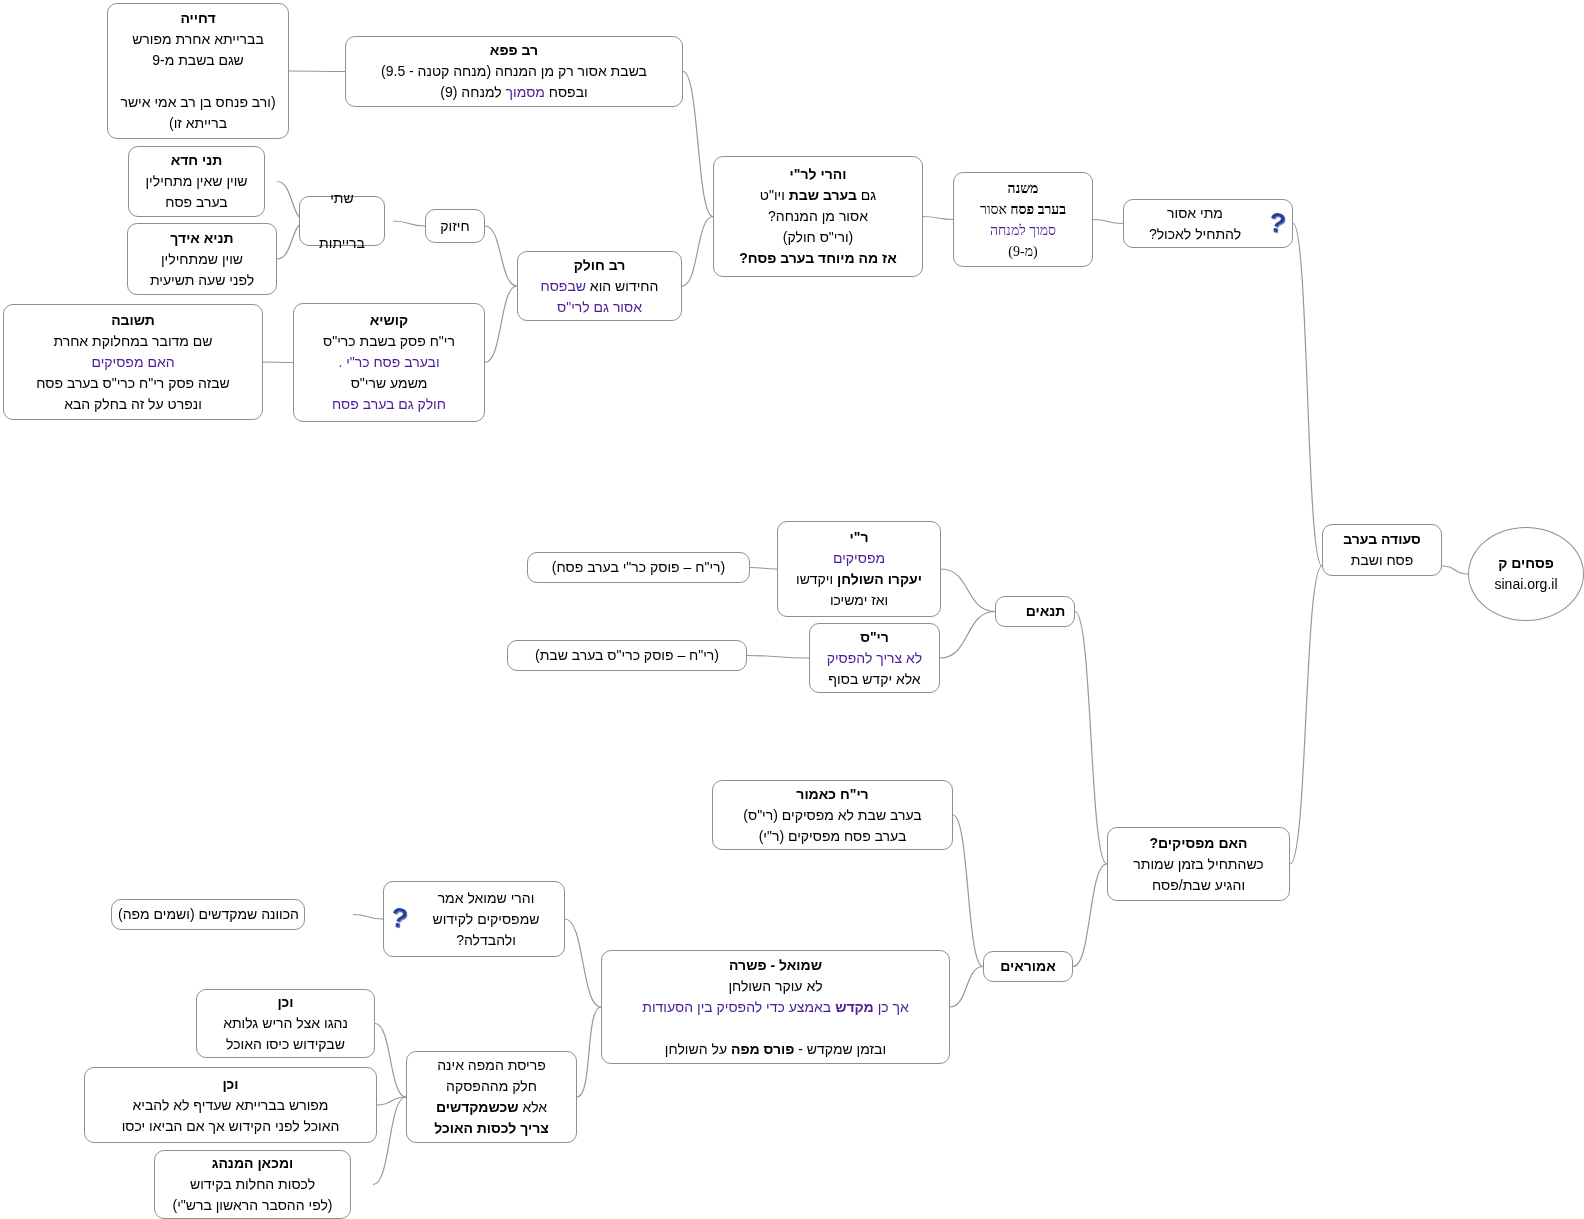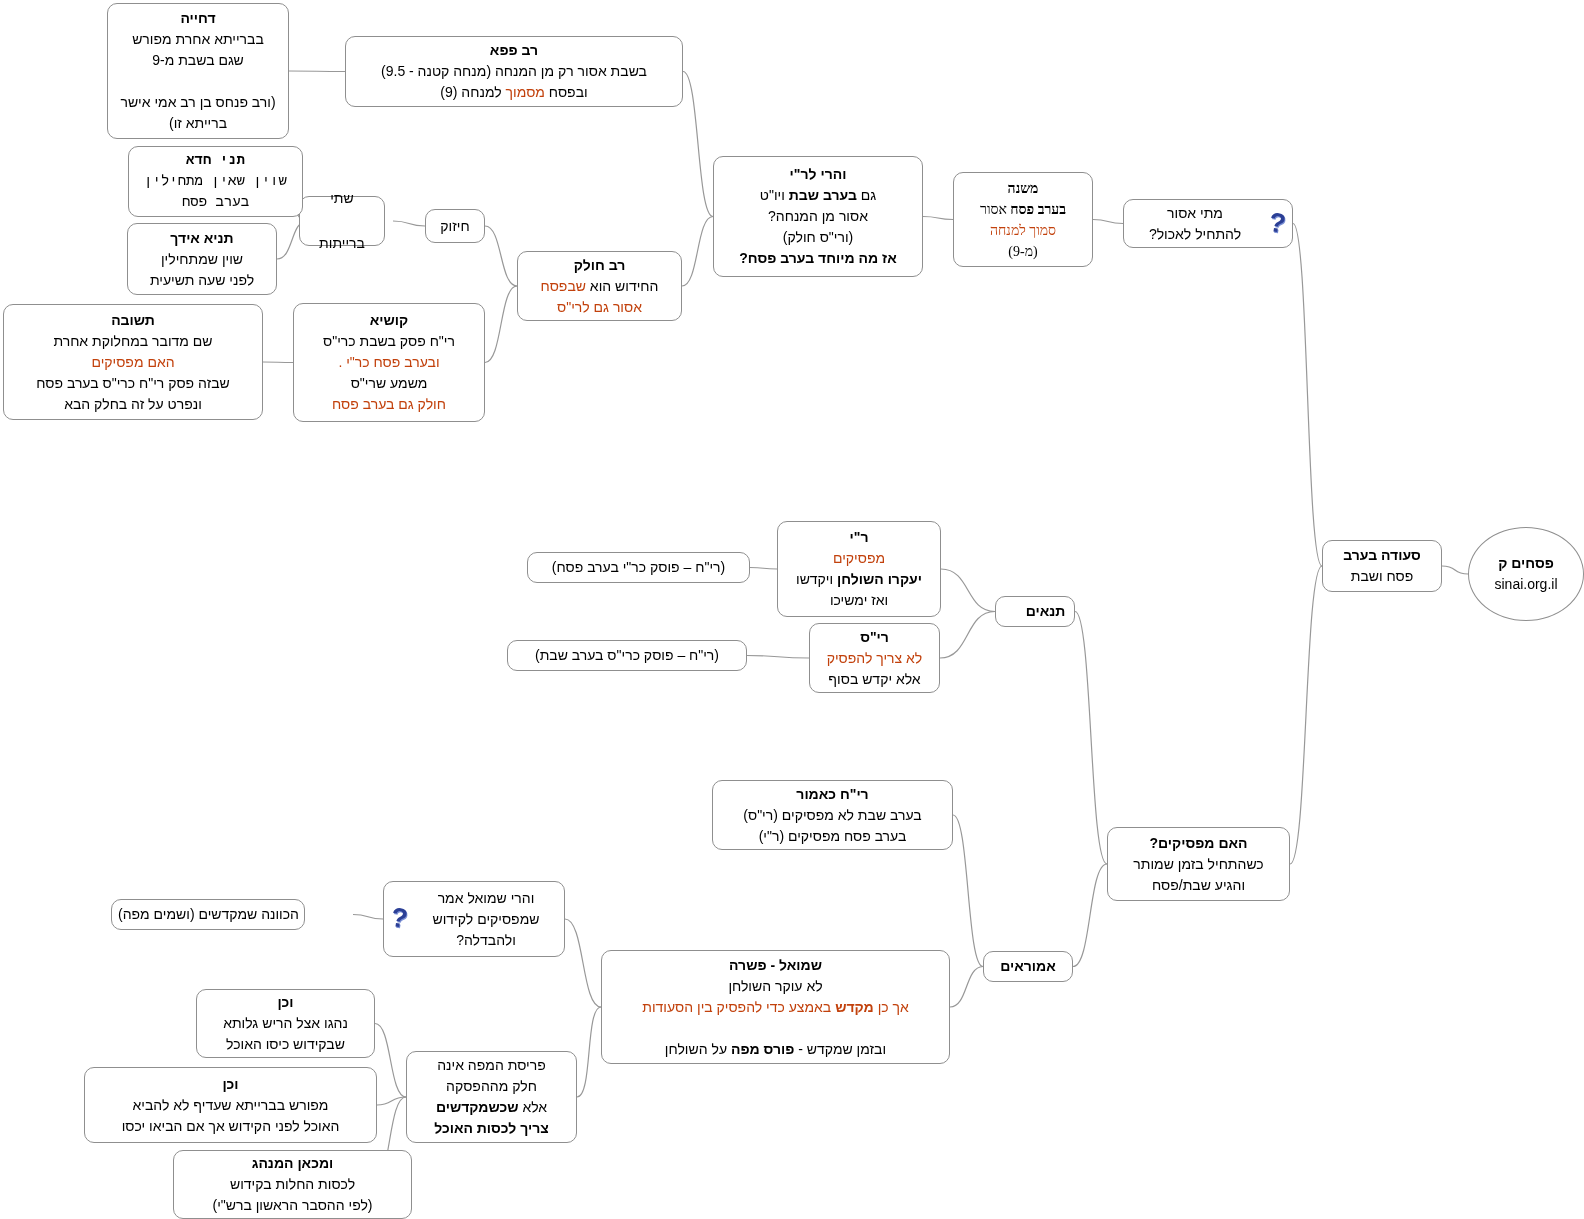--- a/index.html
+++ b/index.html
@@ -23,21 +23,21 @@
     text-align:center;
     padding:4px 6px;
     direction:rtl;
     display:flex;
     flex-direction:column;
     justify-content:center;
   }
   .node.ellipse{border-radius:50%;}
   .node .l{white-space:nowrap;}
   .b{font-weight:bold;}
-  .blue{color:#c2410c;}
+  .blue{color:#4c1d95;}
   .qmark{
     position:absolute;
     font-weight:bold;
     font-size:27px;
     color:#2b3f96;
     text-shadow:1px 1px 0 #7a8fd4;
     transform:rotate(9deg);
     line-height:27px;
   }
 </style>
@@ -72,21 +72,21 @@
       <path d="M 353 914.5 C 369.5 914.5, 366.5 919, 383 919" fill="none" stroke="#989898" stroke-width="1.2"></path>
       <path d="M 577 1097 C 593 1097, 585 1007, 601 1007" fill="none" stroke="#989898" stroke-width="1.2"></path>
       <path d="M 375 1023.5 C 392.05 1023.5, 388.95 1097, 406 1097" fill="none" stroke="#989898" stroke-width="1.2"></path>
       <path d="M 377 1105 C 393 1105, 390 1097, 406 1097" fill="none" stroke="#989898" stroke-width="1.2"></path>
       <path d="M 373 1184.5 C 391.15 1184.5, 387.85 1097, 406 1097" fill="none" stroke="#989898" stroke-width="1.2"></path>
     </svg>
 <div class="node ellipse" dir="rtl" style="left: 1468px; top: 527px; width: 116px; height: 94px;">
       <div class="l"><span class="b">פסחים ק</span></div>
       <div class="l"><span>sinai.org.il</span></div>
     </div>
-    <div class="node" dir="rtl" style="left: 1322px; top: 540px; width: 120px; height: 52px;">
+    <div class="node" dir="rtl" style="left: 1322px; top: 524px; width: 120px; height: 52px;">
       <div class="l"><span class="b">סעודה בערב</span></div>
       <div class="l"><span>פסח ושבת</span></div>
     </div>
     <div class="node" dir="rtl" style="left: 1123px; top: 199px; width: 170px; height: 49px; padding-right: 32px;">
       <span class="qmark" style="right: 7px; top: 10px;">?</span>
       <div class="l"><span>מתי אסור</span></div>
       <div class="l"><span>להתחיל לאכול?</span></div>
     </div>
     <div class="node" dir="rtl" style="left: 953px; top: 172px; width: 140px; height: 95px; font-family: Liberation Serif, serif;">
       <div class="l"><span class="b">משנה</span></div>
@@ -119,21 +119,21 @@
       <div class="l"><span>החידוש הוא </span><span class="blue">שבפסח</span></div>
       <div class="l"><span class="blue">אסור גם לרי"ס</span></div>
     </div>
     <div class="node" dir="rtl" style="left: 425px; top: 209px; width: 60px; height: 34px;">
       <div class="l"><span>חיזוק</span></div>
     </div>
     <div class="node" dir="rtl" style="left: 299px; top: 196px; width: 86px; height: 50px; gap: 24px;">
       <div class="l"><span>שתי</span></div>
       <div class="l"><span>ברייתות</span></div>
     </div>
-    <div class="node" dir="rtl" style="left: 128px; top: 146px; width: 175px; height: 71px; font-family: Liberation Mono, monospace;">
+    <div class="node" dir="rtl" style="left: 128px; top: 146px; width: 137px; height: 71px;">
       <div class="l"><span class="b">תני חדא</span></div>
       <div class="l"><span>שוין שאין מתחילין</span></div>
       <div class="l"><span>בערב פסח</span></div>
     </div>
     <div class="node" dir="rtl" style="left: 127px; top: 223px; width: 150px; height: 72px;">
       <div class="l"><span class="b">תניא אידך</span></div>
       <div class="l"><span>שוין שמתחילין</span></div>
       <div class="l"><span>לפני שעה תשיעית</span></div>
     </div>
     <div class="node" dir="rtl" style="left: 293px; top: 303px; width: 192px; height: 119px;">
@@ -208,18 +208,18 @@
     <div class="node" dir="rtl" style="left: 196px; top: 989px; width: 179px; height: 69px;">
       <div class="l"><span class="b">וכן</span></div>
       <div class="l"><span>נהגו אצל הריש גלותא</span></div>
       <div class="l"><span>שבקידוש כיסו האוכל</span></div>
     </div>
     <div class="node" dir="rtl" style="left: 84px; top: 1067px; width: 293px; height: 76px;">
       <div class="l"><span class="b">וכן</span></div>
       <div class="l"><span>מפורש בברייתא שעדיף לא להביא</span></div>
       <div class="l"><span>האוכל לפני הקידוש אך אם הביאו יכסו</span></div>
     </div>
-    <div class="node" dir="rtl" style="left: 154px; top: 1150px; width: 239px; height: 69px; margin-left: 19px;">
+    <div class="node" dir="rtl" style="left: 154px; top: 1150px; width: 197px; height: 69px;">
       <div class="l"><span class="b">ומכאן המנהג</span></div>
       <div class="l"><span>לכסות החלות בקידוש</span></div>
       <div class="l"><span>(לפי ההסבר הראשון ברש"י)</span></div>
     </div>
   </div>
 
 </body></html>

